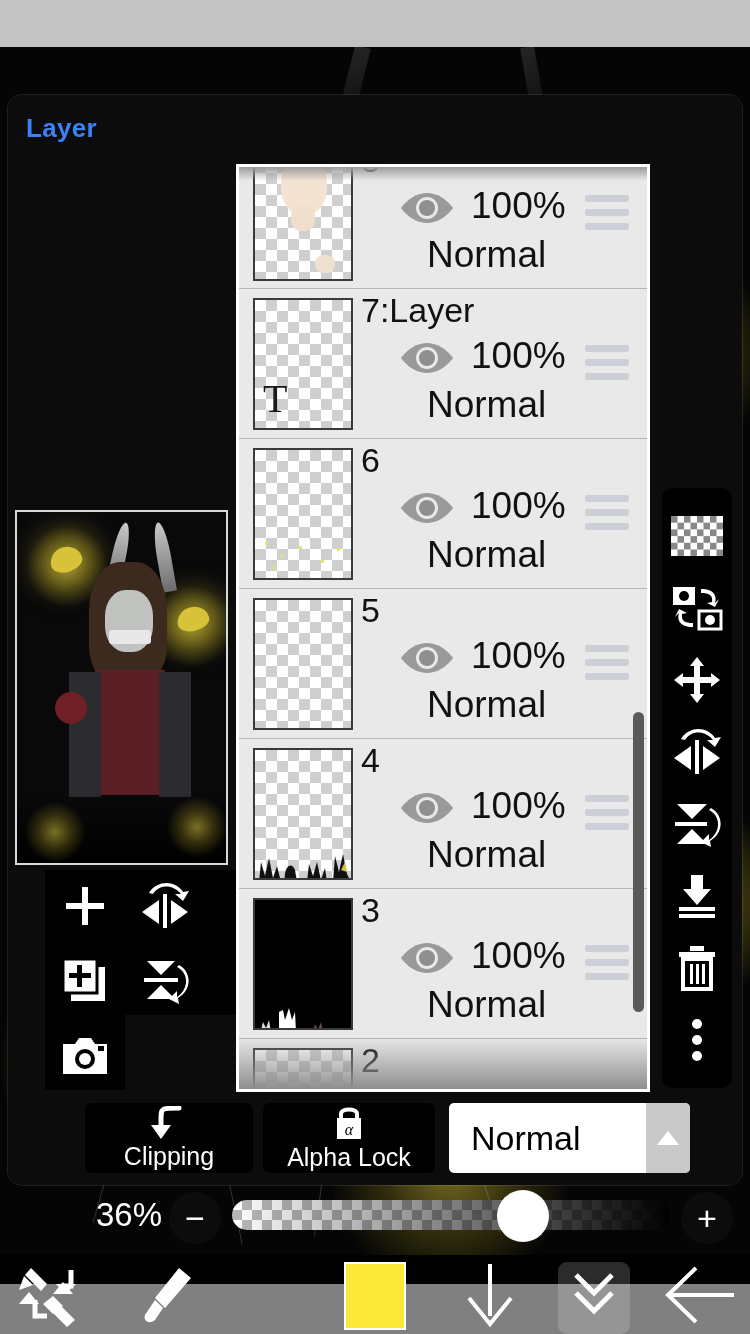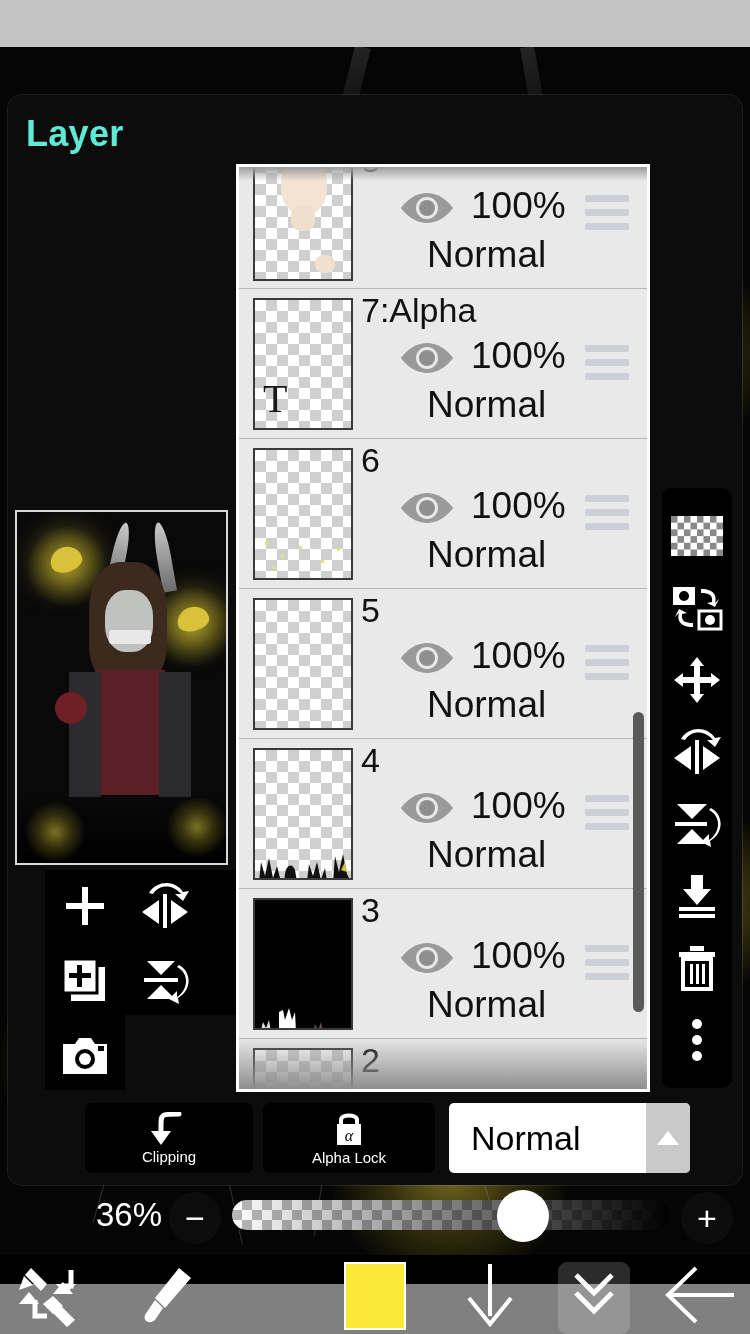--- a/index.html
+++ b/index.html
@@ -23,22 +23,22 @@
   .pupil { position:absolute; background:#1a1605; border-radius:50%; }
   .scribble { position:absolute; color:#8d8f4e; font-size:13px; opacity:.75;
               font-family:"DejaVu Serif", serif; transform:rotate(-8deg); }
   .wisp { position:absolute; border-left:1px solid rgba(210,210,200,.22); }
 
   
   .panel { position:absolute; left:8px; top:95px; width:734px; height:1090px;
            background:#151515; border-radius:14px;
            box-shadow:0 0 0 1px rgba(255,255,255,.10); overflow:hidden; }
   .panel-bg { position:absolute; inset:0; background:rgba(10,10,10,.78); }
-  .panel-title { position:absolute; left:18px; top:18px; color:#5eead4;
-                 font-size:36px; font-weight:bold; letter-spacing:.3px; }
+  .panel-title { position:absolute; left:18px; top:18px; color:#3b82f6;
+                 font-size:26px; font-weight:bold; letter-spacing:.3px; }
 
   
   .preview { position:absolute; left:15px; top:510px; width:213px; height:355px;
              border:2px solid #d9d9d9; background:#080806; overflow:hidden; }
   .fig-body { position:absolute; }
 
   
   .leftpad { position:absolute; left:45px; top:870px; width:80px; height:220px; background:#000; }
   .leftpad2 { position:absolute; left:125px; top:870px; width:112px; height:145px; background:#000; }
   .lbtn { position:absolute; width:80px; height:72px; display:flex;
@@ -75,21 +75,21 @@
   
   .rtool { position:absolute; left:662px; top:488px; width:70px; height:600px;
            background:#000; border-radius:10px; display:flex; flex-direction:column;
            align-items:center; justify-content:space-around; padding:12px 0; }
   .rbtn { width:60px; height:70px; display:flex; align-items:center; justify-content:center; }
 
   
   .ctrlrow { position:absolute; left:0; top:1100px; width:750px; height:78px; }
   .cbtn { position:absolute; height:70px; background:#000; border-radius:7px;
           display:flex; flex-direction:column; align-items:center; justify-content:center; gap:2px; }
-  .cbtn span { color:#fff; font-size:15px; }
+  .cbtn span { color:#fff; font-size:25px; }
   .blendsel { position:absolute; left:449px; top:1103px; width:241px; height:70px;
               background:#fff; border-radius:5px; display:flex; align-items:center; }
   .blendsel .val { flex:1; padding-left:22px; font-size:34px; color:#000; }
   .blendsel .arrowbox { width:44px; height:70px; background:#c9c9c9;
                         border-radius:0 5px 5px 0; display:flex; align-items:center; justify-content:center; }
 
   
   .opbar { position:absolute; left:0; top:1182px; width:750px; height:72px; }
   .oppct { position:absolute; left:96px; top:14px; color:#fff; font-size:33px; }
   .circbtn { position:absolute; width:52px; height:52px; border-radius:50%;
@@ -247,21 +247,21 @@
             <i></i>
           </div>
       </div>
 
       <div class="row">
         <div class="thumb">
           <div class="thumb-art">
             <div style="position:absolute;left:8px;bottom:6px;font-family:'Liberation Serif',serif;font-size:40px;color:#1a1a1a;">T</div>
           </div>
         </div>
-        <div class="lname">7:Alpha</div>
+        <div class="lname">7:Layer</div>
         <div class="eye">
           <svg width="56" height="34" viewBox="0 0 56 34">
             <path d="M28 2 C44 2, 54 17, 54 17 C54 17, 44 32, 28 32 C12 32, 2 17, 2 17 C2 17, 12 2, 28 2 Z" fill="#9a9a9a"></path>
             <circle cx="28" cy="17" r="11" fill="#e9e9e9"></circle>
             <circle cx="28" cy="17" r="8" fill="#8f8f8f"></circle>
           </svg>
         </div>
         <div class="opacity">100%</div>
         <div class="blend">Normal</div>
         <div class="handle">

